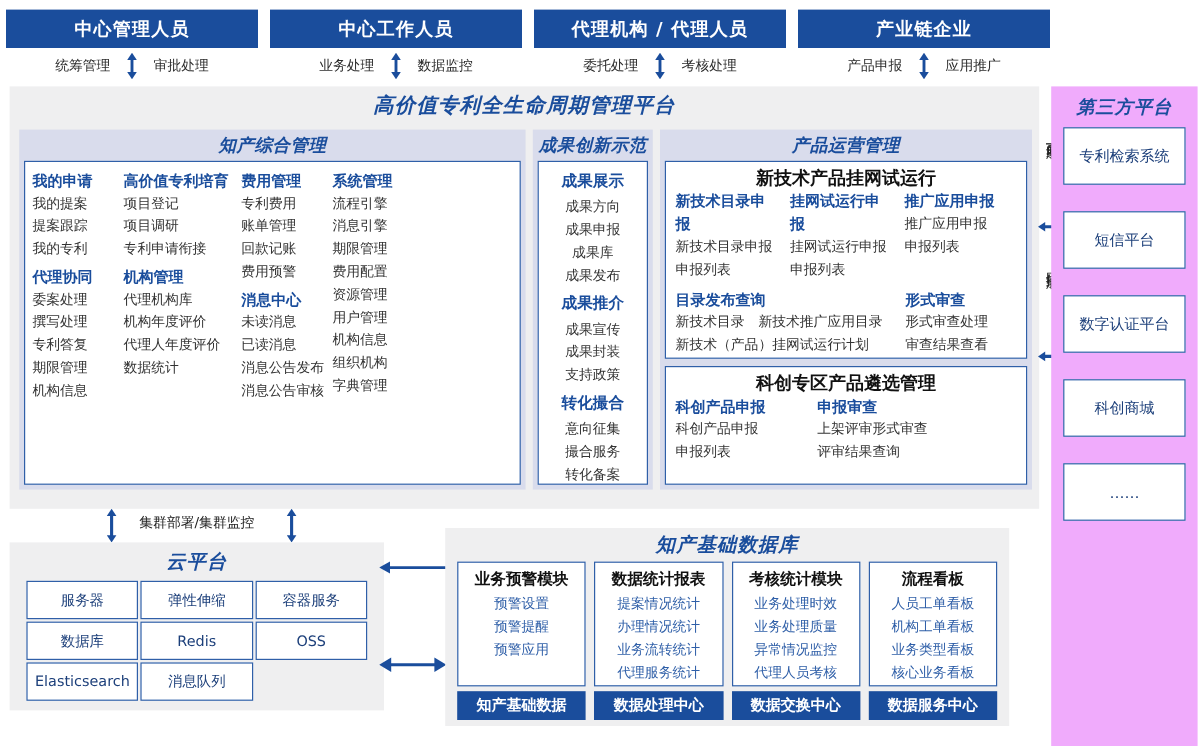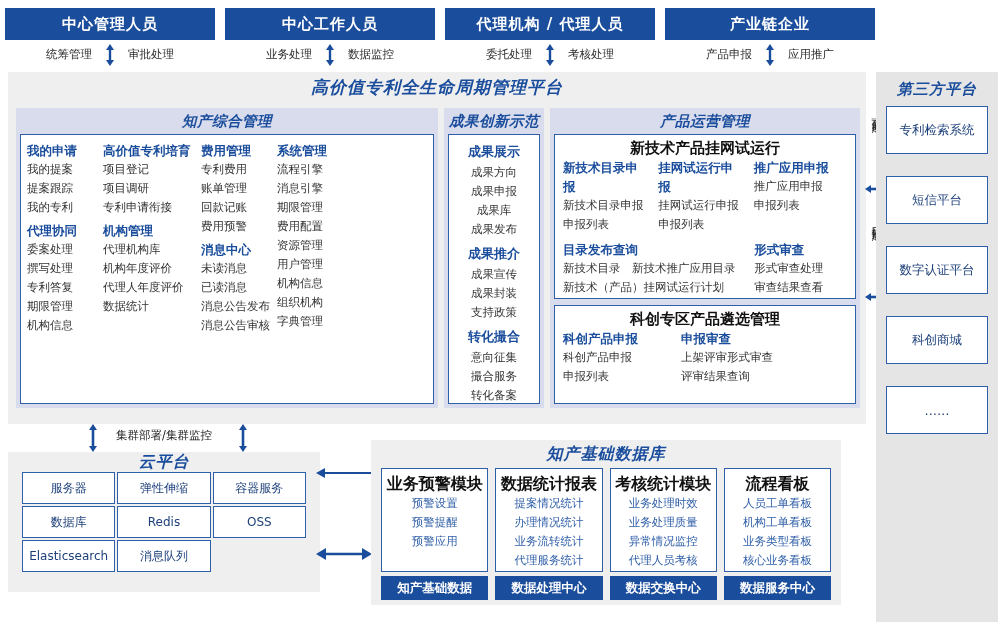--- a/index.html
+++ b/index.html
@@ -89,42 +89,42 @@
 
   
   .integ{position:absolute;left:866px;top:110px;width:20px;height:270px;}
   .integ-label{
     position:absolute;width:16px;font-size:11px;color:#222222;
     writing-mode:vertical-rl;text-orientation:upright;line-height:15px;letter-spacing:1px;
   }
   .harrow{position:absolute;width:22px;height:14px;}
 
   
-  .third{position:absolute;left:876px;top:72px;width:122px;height:550px;background:#e5e5e5;}
+  .third{position:absolute;left:876px;top:72px;width:122px;height:550px;background:#f0abfc;}
   .third-title{
     height:34px;display:flex;align-items:center;justify-content:center;
     font-size:15px;font-weight:bold;font-style:italic;color:#1a4d9c;letter-spacing:1px;
   }
   .third-item{
     margin:0 10px 22px 10px;height:46px;border:1.5px solid #2f5fa8;background:#ffffff;
     display:flex;align-items:center;justify-content:center;
     font-size:12.5px;color:#1c3f7a;
   }
 
   
   .cluster{position:absolute;left:8px;top:424px;width:312px;height:28px;}
   .cluster-text{
     position:absolute;left:0;right:0;top:4px;text-align:center;
     font-size:11.5px;color:#222222;
   }
 
   
   .cloud{position:absolute;left:8px;top:452px;width:312px;height:140px;background:#efeff0;}
   .cloud-title{
-    height:20px;display:flex;align-items:center;justify-content:center;
+    height:32px;display:flex;align-items:center;justify-content:center;
     font-size:16px;font-weight:bold;font-style:italic;color:#1a4d9c;letter-spacing:1px;
   }
   .cloud-grid{display:grid;grid-template-columns:repeat(3,1fr);gap:2px;padding:0 14px;box-sizing:border-box;}
   .cloud-cell{
     height:30px;border:1.2px solid #2f5fa8;background:#ffffff;
     display:flex;align-items:center;justify-content:center;
     font-size:12px;color:#1c3f7a;
   }
 
   
@@ -132,21 +132,21 @@
   .db-title{
     height:28px;display:flex;align-items:center;justify-content:center;
     font-size:16px;font-weight:bold;font-style:italic;color:#1a4d9c;letter-spacing:1px;
   }
   .db-cols{display:flex;gap:7px;padding:0 10px;box-sizing:border-box;}
   .db-col{flex:1;display:flex;flex-direction:column;}
   .db-card{
     border:1.5px solid #2f5fa8;background:#ffffff;height:104px;box-sizing:border-box;
     display:flex;flex-direction:column;align-items:center;padding-top:4px;
   }
-  .db-card-h{font-size:16px;font-weight:bold;color:#111111;line-height:21px;}
+  .db-card-h{font-size:13px;font-weight:bold;color:#111111;line-height:21px;}
   .db-card-i{font-size:11.5px;color:#2f5fa8;line-height:19px;}
   .db-foot{
     margin-top:4px;height:24px;background:#1a4d9c;color:#ffffff;
     display:flex;align-items:center;justify-content:center;
     font-size:12.5px;font-weight:bold;
   }
 
   
   .conn{position:absolute;}
 </style>

